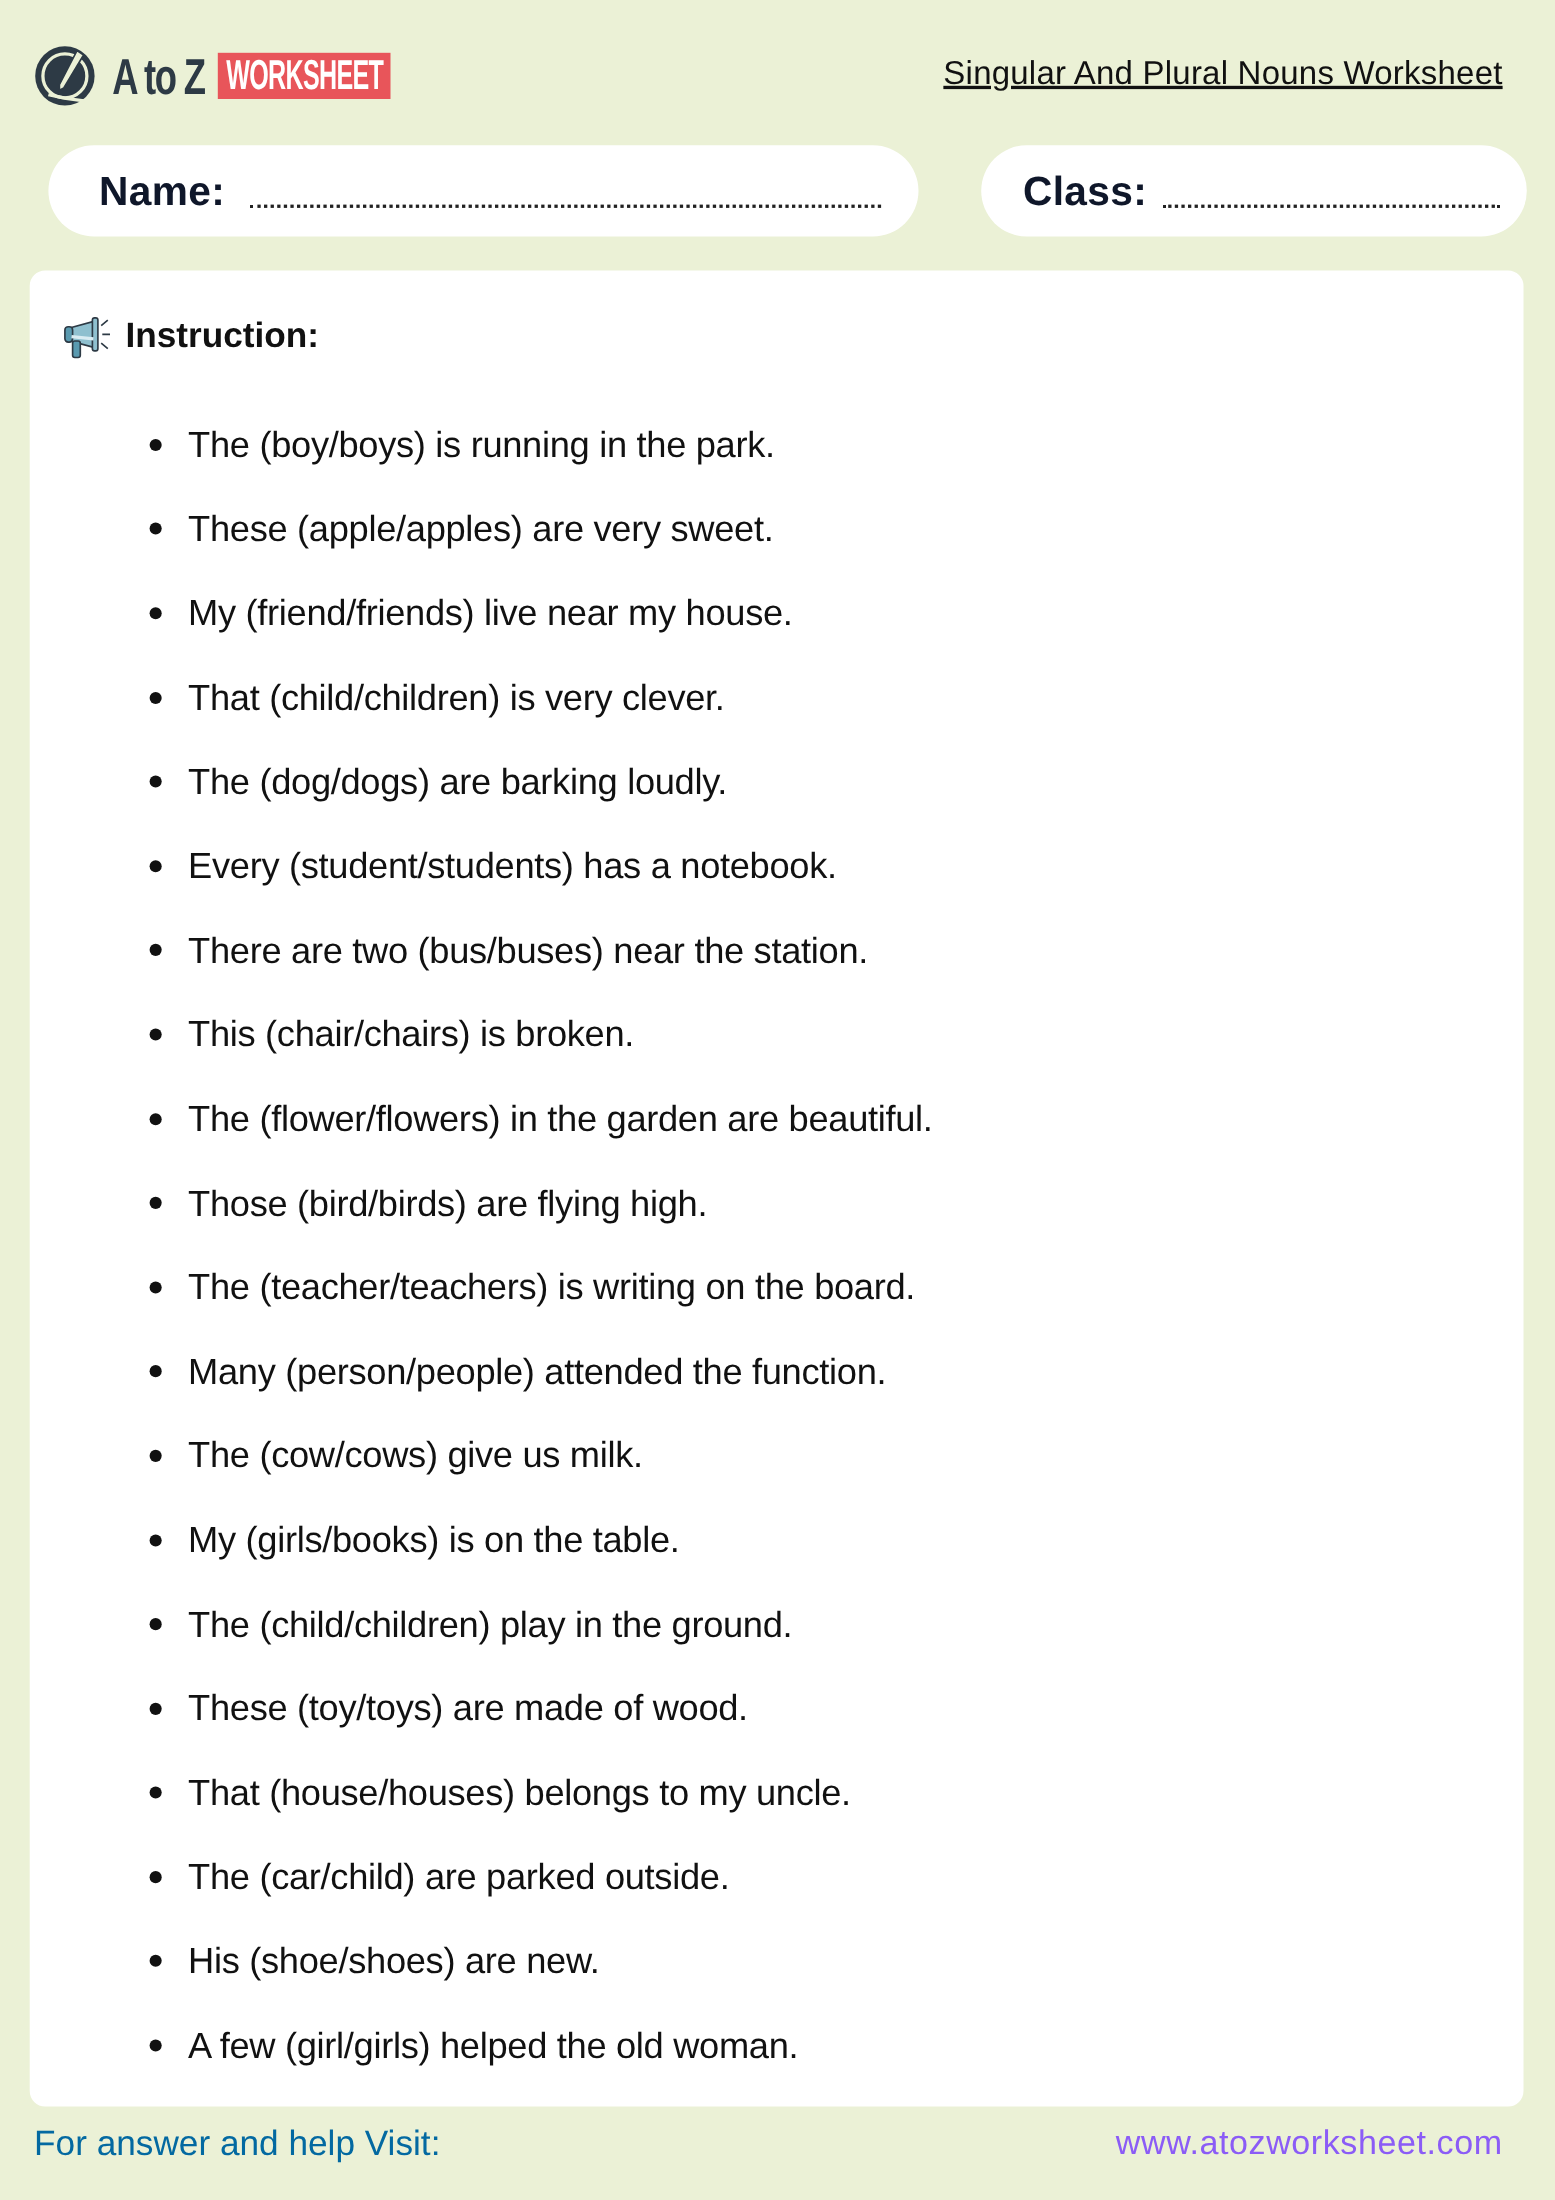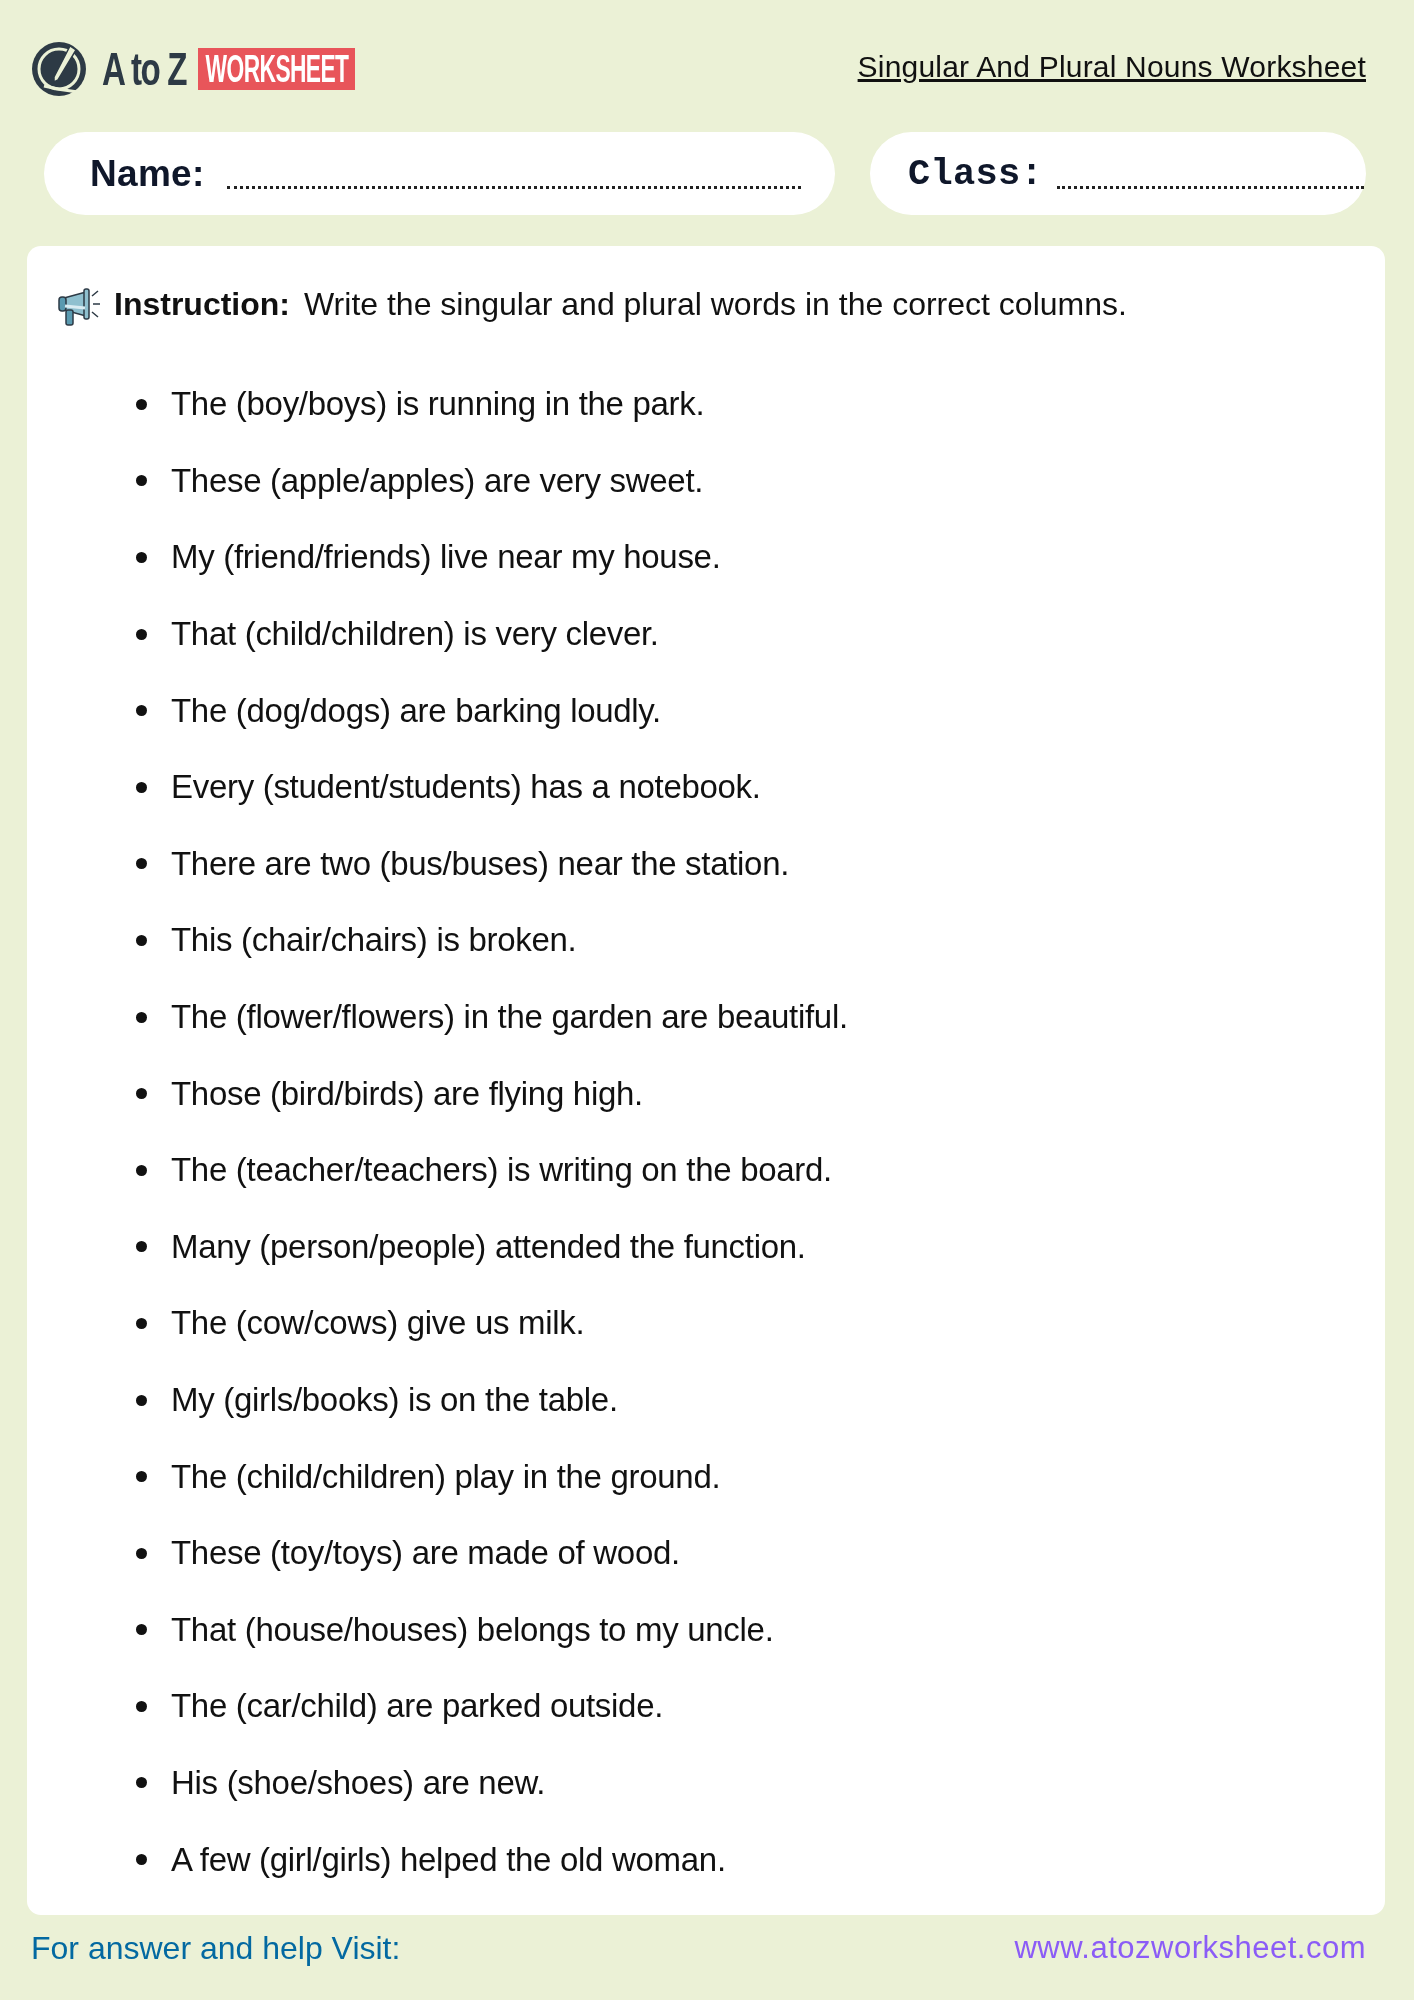--- a/index.html
+++ b/index.html
@@ -27,21 +27,21 @@
   }
   .doc-title {
     position: absolute; right: 48px; top: 50px;
     font-size: 30px; font-weight: normal; color: #111; letter-spacing: 0.2px; text-decoration: underline;
   }
   .field-box {
     position: absolute; top: 132px; height: 83px; background: #fff; border-radius: 42px;
     display: flex; align-items: center; box-sizing: border-box;
   }
   .field-name { left: 44px; width: 791px; padding-left: 30px; }
-  .field-class { left: 870px; width: 496px; padding-left: 22px; font-family: Liberation Mono, monospace; }
+  .field-class { left: 892px; width: 496px; padding-left: 22px; }
   .field-label { font-size: 37px; font-weight: bold; color: #0f172a; letter-spacing: 0.3px; margin-left: 16px; }
   .field-dots {
     flex: 0 0 auto; height: 0; border-bottom: 3px dotted #222; margin-top: 28px;
   }
   .field-name .field-dots { width: 574px; margin-left: 22px; }
   .field-class .field-dots { width: 307px; margin-left: 14px; }
   .card {
     position: absolute; left: 27px; top: 246px; width: 1358px; height: 1669px;
     background: #fff; border-radius: 14px;
   }
@@ -94,21 +94,20 @@
   <div class="instruction">
     <svg class="megaphone" viewBox="0 0 46 42">
       <path d="M8 12 L30 6 L30 30 L8 24 Z" fill="#8fc0cf" stroke="#2d3a45" stroke-width="1.5"></path>
       <rect x="3" y="11" width="7" height="14" rx="3" fill="#5a9ab0" stroke="#2d3a45" stroke-width="1.5"></rect>
       <rect x="10" y="24" width="7" height="15" rx="2" fill="#5a9ab0" stroke="#2d3a45" stroke-width="1.5"></rect>
       <rect x="28" y="3" width="5" height="30" rx="2" fill="#8fc0cf" stroke="#2d3a45" stroke-width="1.5"></rect>
       <path d="M36 10 L42 5 M37 18 L44 18 M36 26 L42 31" stroke="#2d3a45" stroke-width="1.5"></path>
       <path d="M9 20 L29 22" stroke="#d9ecf2" stroke-width="3"></path>
     </svg>
     <span class="instr-label">Instruction:</span>
-    <span class="instr-text">Write the singular and plural words in the correct columns.</span>
   </div>
 
   <ul class="items">
     <li class="item">
         <span class="bullet"></span>
         <span class="item-text">The (boy/boys) is running in the park.</span>
       </li>
     <li class="item">
         <span class="bullet"></span>
         <span class="item-text">These (apple/apples) are very sweet.</span>

